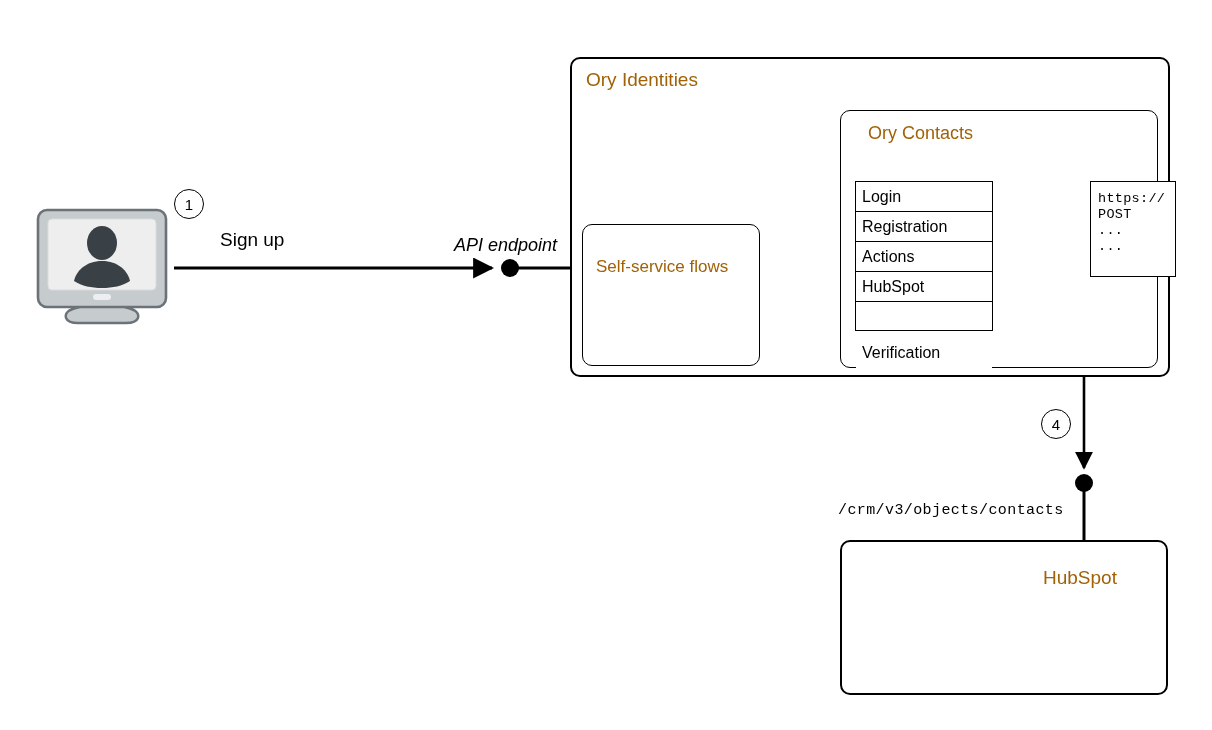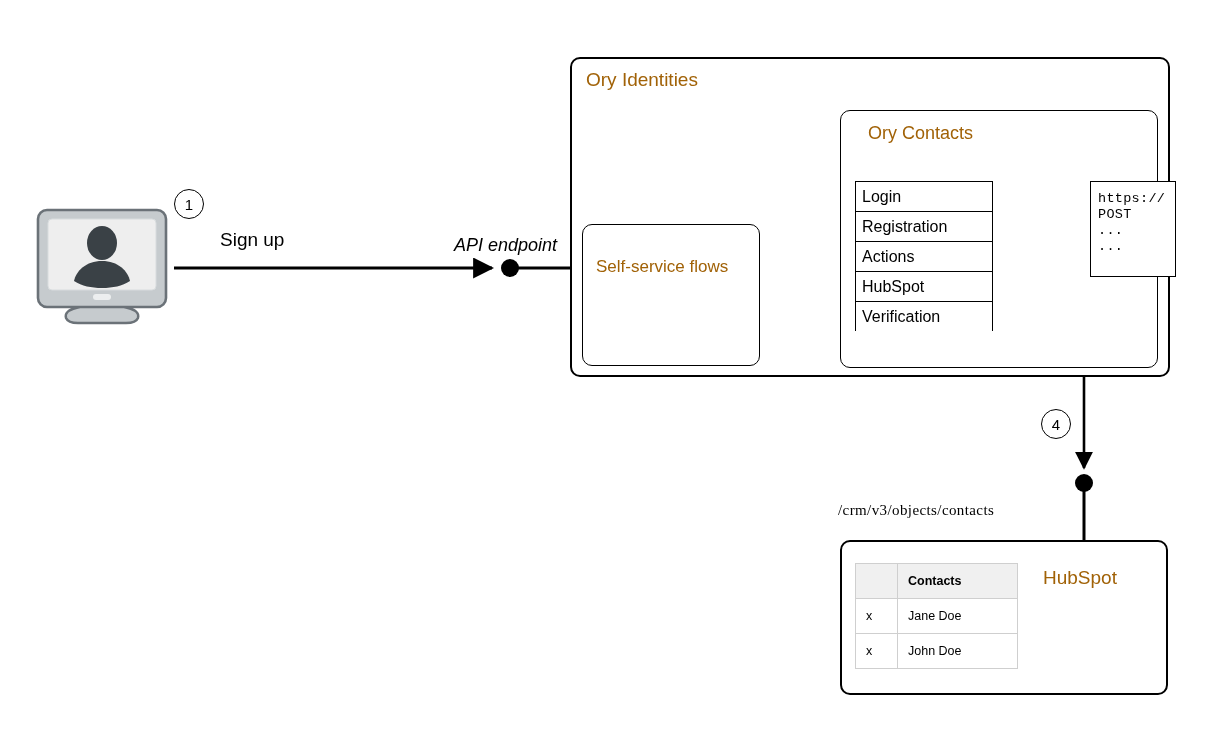--- a/index.html
+++ b/index.html
@@ -29,21 +29,21 @@
 
   
   .lbl {
     position: absolute;
     white-space: nowrap;
     font-family: "Liberation Sans", sans-serif;
     color: #000;
     line-height: 1;
   }
   .mono {
-    font-family: Liberation Serif, serif;
+    font-family: Liberation Mono, monospace;
   }
 
   
   .step {
     position: absolute;
     width: 30px;
     height: 30px;
     border: 1.4px solid #000;
     border-radius: 50%;
     box-sizing: border-box;
@@ -82,21 +82,21 @@
     box-sizing: border-box;
     height: 30px;
     border-bottom: 1.6px solid #000;
     display: flex;
     align-items: center;
     padding-left: 6px;
     font-size: 16px;
     color: #000;
     background: #ffffff;
   }
-  .flow-row:last-child { border-bottom: none; }
+  .flow-row:last-child { border-bottom: none; margin-top: 36px; }
 
   
   .note-box {
     position: absolute;
     box-sizing: border-box;
     border: 1.8px solid #000;
     background: #ffffff;
     padding: 9px 0 0 7px;
     font-family: "Liberation Mono", monospace;
     font-size: 13.5px;
@@ -208,32 +208,14 @@
     <div>POST</div>
     <div>...</div>
     <div>...</div>
   </div>
 
   <div class="lbl mono" style="left:838px; top:503px; font-size:15px; letter-spacing:0.4px;">/crm/v3/objects/contacts</div>
 
   <div class="box" style="left:840px; top:540px; width:328px; height:155px;"></div>
   <div class="box-title" style="left:1043px; top:567px; font-size:19px;text-align:center;">HubSpot</div>
 
-  <table class="contacts-table" style="left:855px; top:563px;">
-    <thead>
-      <tr>
-        <th class="col-x"></th>
-        <th class="col-name">Contacts</th>
-      </tr>
-    </thead>
-    <tbody>
-      <tr>
-        <td class="col-x">x</td>
-        <td class="col-name">Jane Doe</td>
-      </tr>
-      <tr>
-        <td class="col-x">x</td>
-        <td class="col-name">John Doe</td>
-      </tr>
-    </tbody>
-  </table>
 
 </div>
 
 </body></html>

